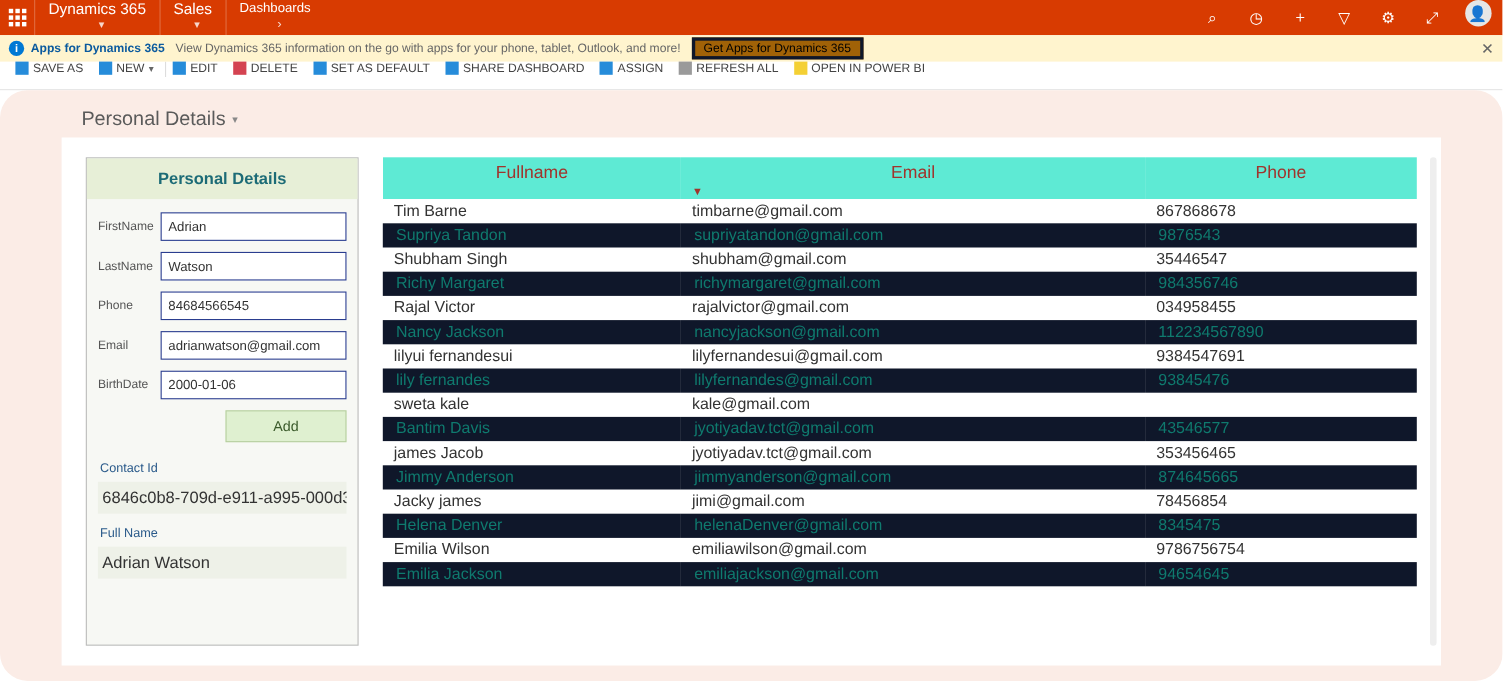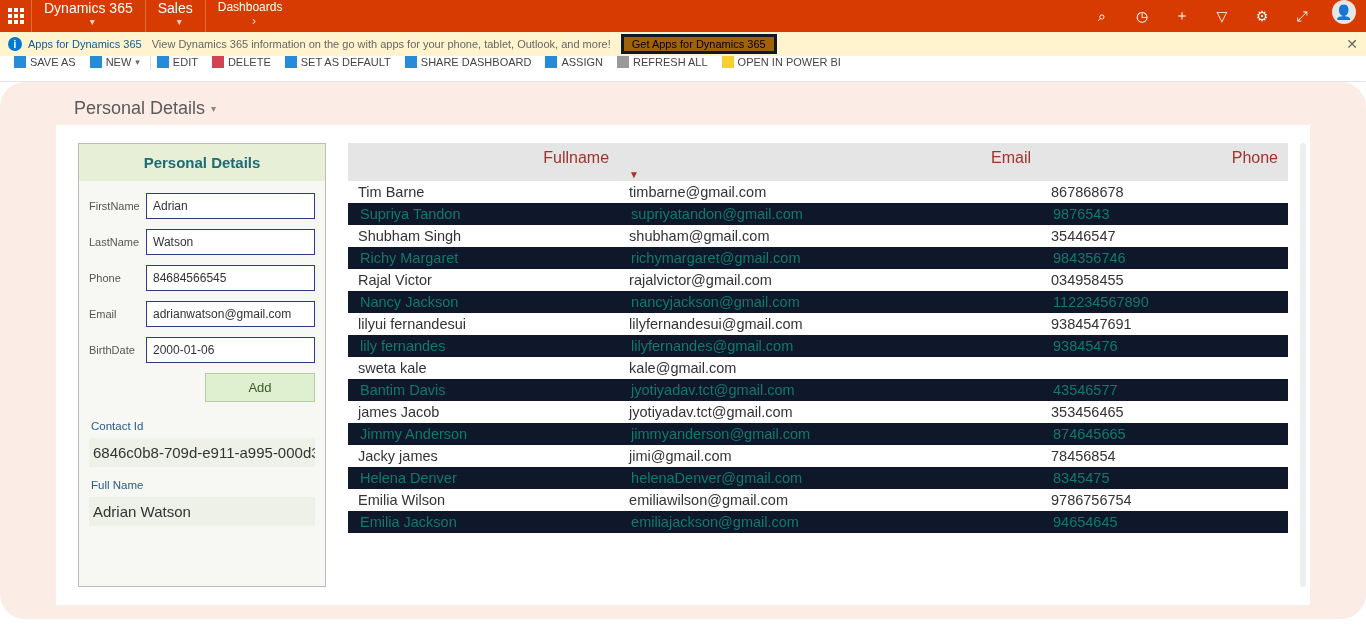--- a/index.html
+++ b/index.html
@@ -16,21 +16,21 @@
   .topnav .module { font-size: 14px; }
   .topnav .crumb { font-size: 12px; border-right: none; }
   .topnav .crumb .gt { margin-left: 8px; opacity: .8; }
   .topnav .spacer { flex: 1; border-right: none; }
   .topnav .icon-btn { width: 40px; justify-content: center; border-right: none; font-size: 14px; }
   .topnav .avatar { width: 24px; height: 24px; border-radius: 50%; background: #e6e6e6; color: #666; display:flex; align-items:center; justify-content:center; font-size:14px; margin: 0 10px; }
 
   
   .infobar { background: #fff4ce; height: 24px; display: flex; align-items: center; font-size: 11px; color: #444; padding: 0 8px; position: relative; }
   .infobar .info-icon { width:14px; height:14px; border-radius:50%; background:#0078d4; color:#fff; display:inline-flex; align-items:center; justify-content:center; font-weight:bold; font-size:10px; margin-right:6px;}
-  .infobar a.bold { color:#0b5a9e; font-weight:400; text-decoration:none; margin-right:10px;}
+  .infobar a.bold { color:#0b5a9e; font-weight:700; text-decoration:none; margin-right:10px;}
   .infobar .desc { color:#666; margin-right:10px;}
   .infobar .getapps { background:#a16207; border:3px solid #0f172a; padding:1px 8px; font-size:11px; cursor:pointer; }
   .infobar .close { position:absolute; right:8px; top:4px; cursor:pointer; color:#666; font-size:14px;}
 
   
   .cmdbar { height:26px; border-bottom:1px solid #e5e5e5; display:flex; align-items:flex-start; padding:0 14px; font-size:11px; color:#444; }
   .cmdbar .cmd { display:flex; align-items:center; margin-right:14px; cursor:pointer; white-space:nowrap; }
   .cmdbar .icon { width:12px; height:12px; display:inline-block; margin-right:4px; background:#0078d4; opacity:0.85; }
   .cmdbar .caret { margin-left:4px; font-size:9px; color:#666;}
   .cmdbar .sep { width:1px; height:14px; background:#ddd; margin:0 6px 0 -4px;}
@@ -52,21 +52,21 @@
   .frow { display:flex; align-items:center; margin-bottom:10px;}
   .frow label { width:62px; font-size:11px; color:#555;}
   .frow input { flex:1; border:1px solid #2a3d8f; padding:5px 6px; font-size:12px; color:#333; background:#fff;}
   .add-btn { display:block; margin: 8px 0 14px auto; width:110px; background:#dff0d0; border:1px solid #b7cfa0; color:#3a5a2a; padding:6px 0; font-size:13px; cursor:pointer;}
   .meta-label { font-size:11.5px; color:#2a5a8a; padding:4px 2px 6px 2px;}
   .meta-value { font-size:15px; color:#333; background:#eef1e8; padding:6px 4px; margin-bottom:8px; overflow:hidden; white-space:nowrap;}
 
   
   .table-wrap { flex:1; }
   table { width:100%; border-collapse:collapse; font-size:14.5px;}
-  thead th { background:#e5e5e5; color:#a0342d; font-weight:400; text-align:right; padding:6px 10px 14px 10px; font-size:16px; position:relative;margin-top:12px;}
+  thead th { background:#5eead4; color:#a0342d; font-weight:400; text-align:center; padding:6px 10px 14px 10px; font-size:16px; position:relative;margin-top:12px;}
   thead th .sort { position:absolute; left:10px; bottom:1px; color:#a0342d; font-size:10px;}
   tbody td { padding:3px 10px; color:#333; }
   tbody tr.alt td { background:#0f172a; color:#0f7a6e;padding-left:12px; }
   tbody tr.alt td.phone, tbody tr.alt td.name, tbody tr.alt td.email { color:#0f7a6e;}
 </style>
 </head>
 <body>
 
 <div class="topnav">
   <div class="cell waffle">

